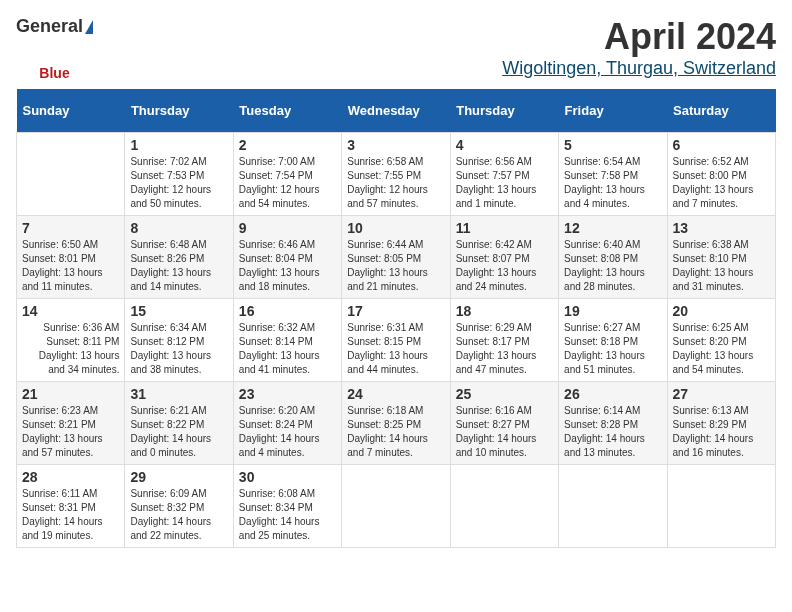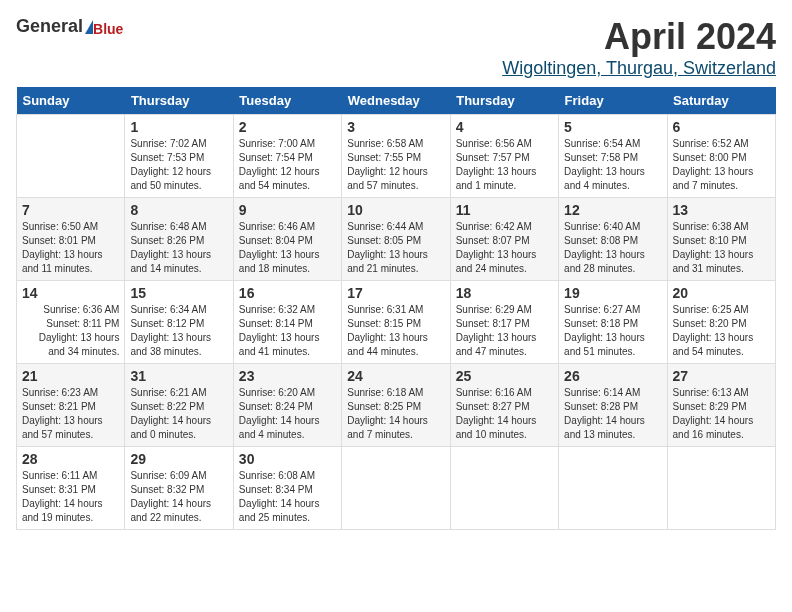--- a/index.html
+++ b/index.html
@@ -11,22 +11,23 @@
       padding: 16px;
     }
     .header {
       display: flex;
       justify-content: space-between;
       align-items: flex-start;
       margin-bottom: 8px;
     }
     .logo {
       display: flex;
-      flex-direction: row;
-      align-items: flex-end;
+      flex-direction: column;
+      align-items: center;
+      gap: 28px;
     }
     .logo-text {
       display: flex;
       align-items: center;
     }
     .logo-general {
       font-size: 18px;
       font-weight: bold;
       color: #333;
     }
@@ -61,21 +62,21 @@
     }
     table {
       width: 100%;
       border-collapse: collapse;
       table-layout: fixed;
     }
     th {
       background: #1a5fa8;
       color: #fff;
       text-align: left;
-      padding: 6px 6px;
+      padding: 14px 6px;
       font-size: 13px;
       font-weight: bold;
     }
     td {
       border: 1px solid #ddd;
       padding: 4px 5px;
       vertical-align: top;
       font-size: 10.5px;
       color: #333;
       height: 80px;

